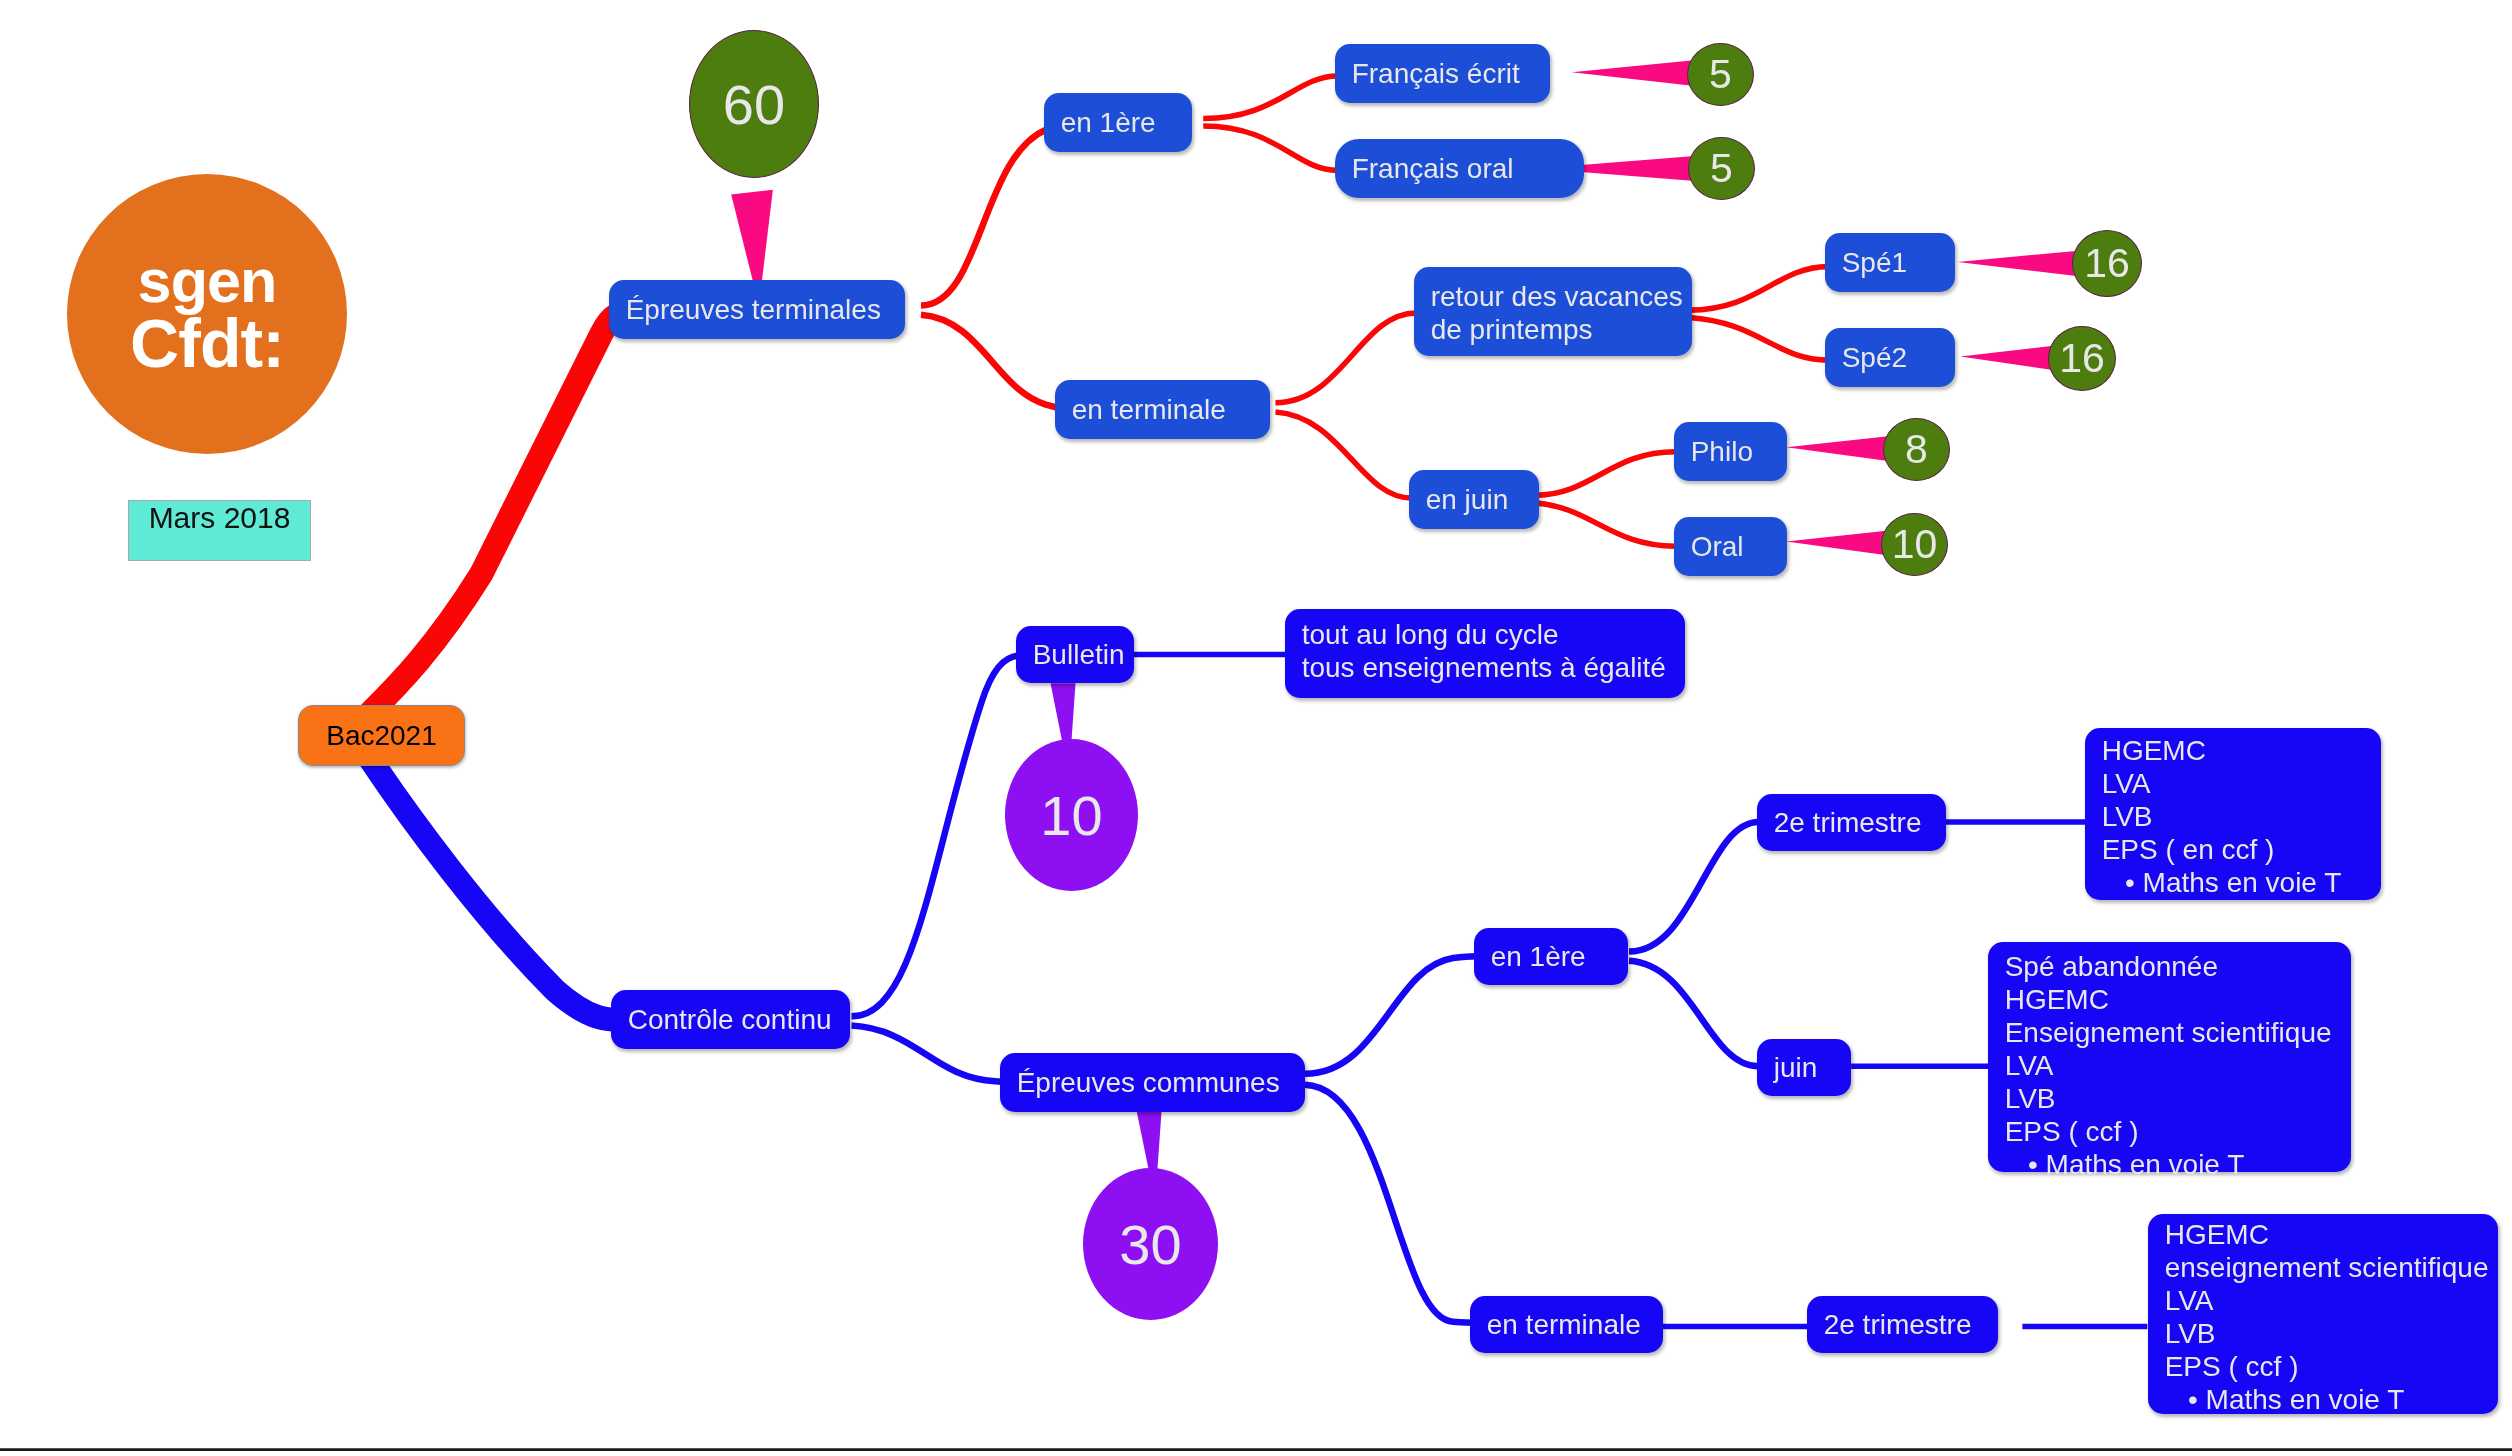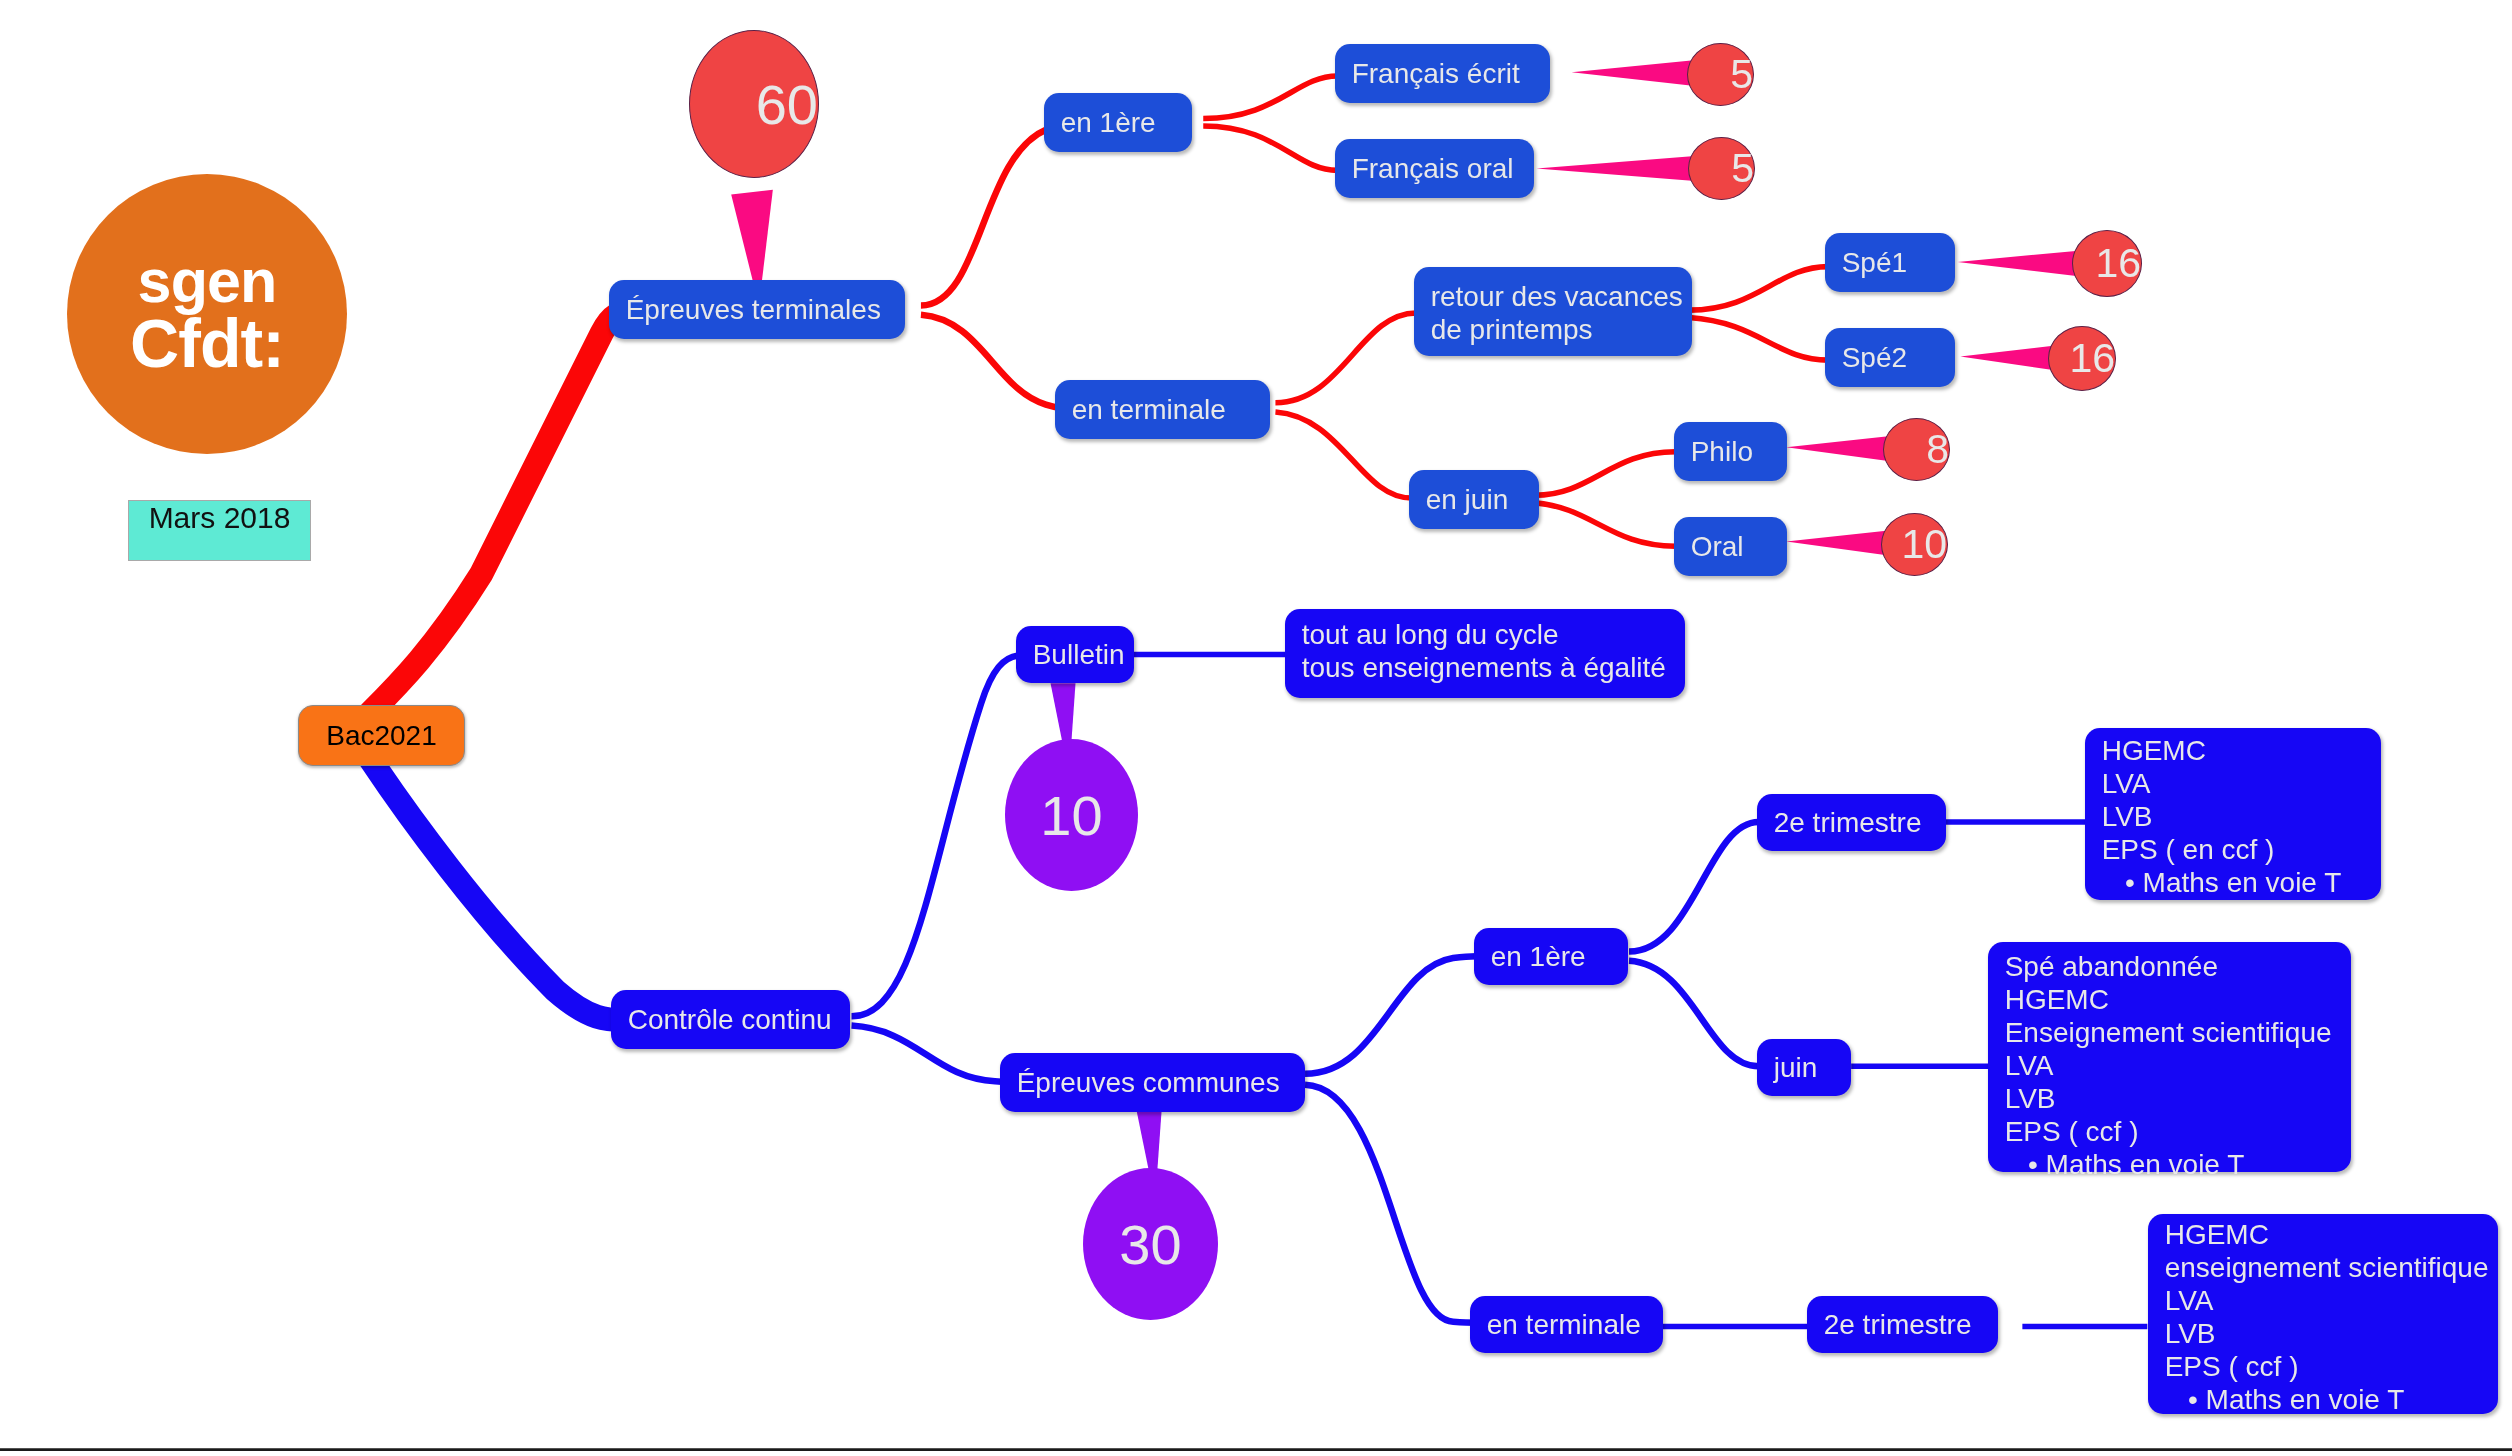--- a/index.html
+++ b/index.html
@@ -52,21 +52,21 @@
   .badge {
     position: absolute;
     border-radius: 50%;
     display: flex;
     align-items: center;
     justify-content: center;
     color: #e8e8e8;
     font-size: 41px;
     box-sizing: border-box;
   }
-  .badge.pink   { background: #ef4444; border: 0.9px solid #5b2046; justify-content: flex-end; }
+  .badge.pink   { background: #4d7c0f; border: 0.9px solid #5b2046; }
   .badge.purple { background: #8f0ff3; }
   .badge.big    { font-size: 56px; }
 
   .date-box {
     position: absolute;
     box-sizing: border-box;
     background: #5eead4;
     border: 0.9px solid #a9a9a9;
     color: #111111;
     font-size: 30px;
@@ -187,21 +187,21 @@
     <span>en 1ère</span>
   </div>
 
   <div class="node red" style="left:1335px; top:44px; width:215px; height:59px;">
     <span>Français écrit</span>
   </div>
   <div class="badge pink" style="left:1687px; top:43px; width:67px; height:63px;">
     <span>5</span>
   </div>
 
-  <div class="node red" style="left:1335px; top:139px; width:199px; height:59px;">
+  <div class="node red" style="left:1335px; top:139px; width:249px; height:59px;border-radius:24px;">
     <span>Français oral</span>
   </div>
   <div class="badge pink" style="left:1688px; top:137px; width:67px; height:63px;">
     <span>5</span>
   </div>
 
   <div class="node red" style="left:1055px; top:380px; width:215px; height:59px;">
     <span>en terminale</span>
   </div>
 

